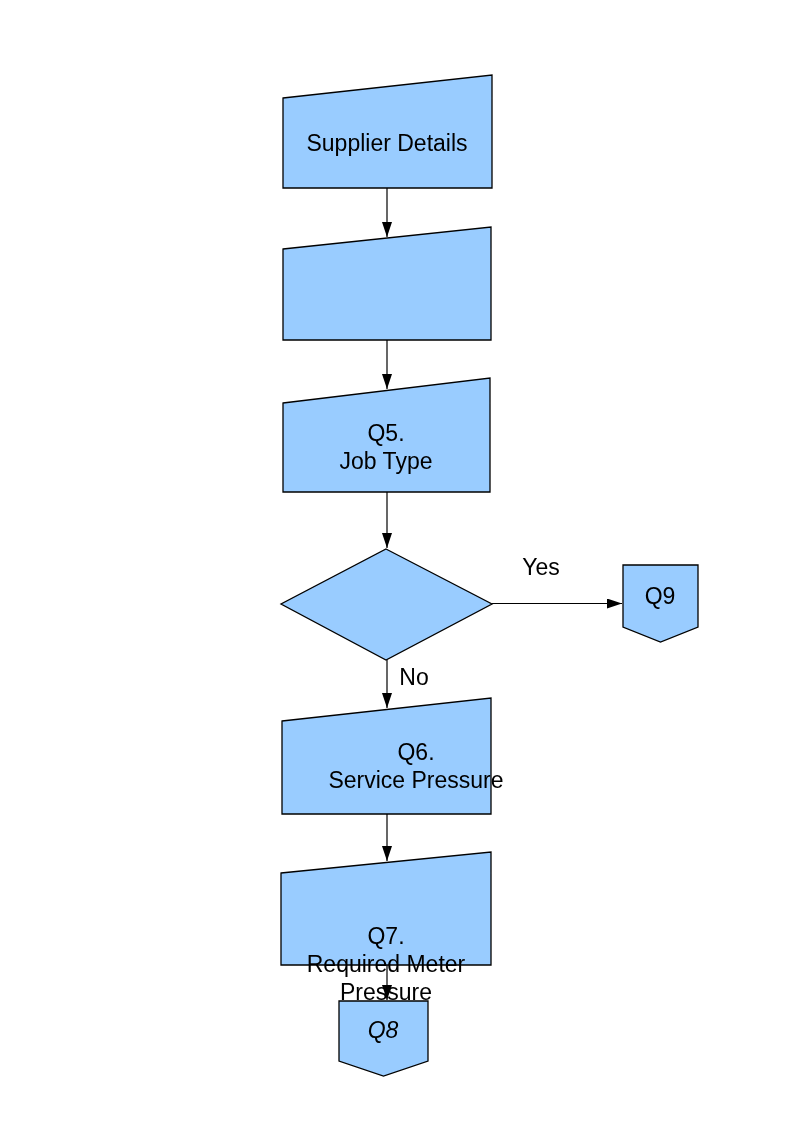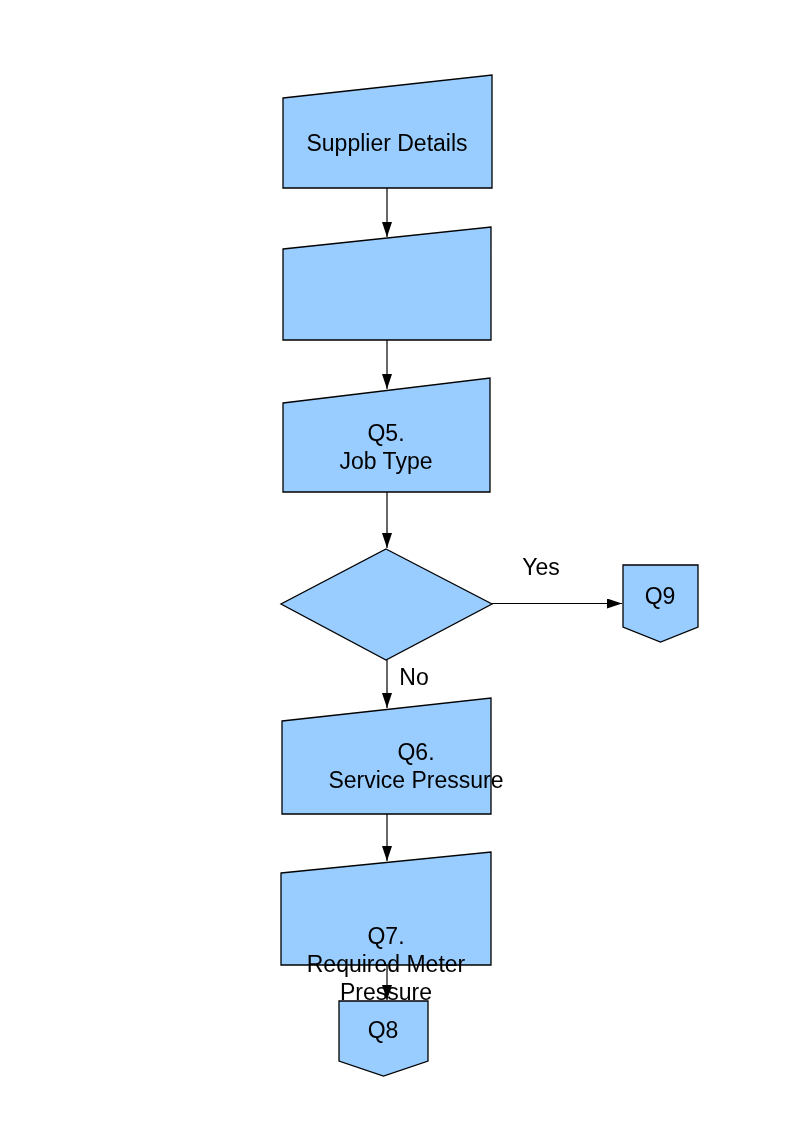--- a/index.html
+++ b/index.html
@@ -85,18 +85,18 @@
 
   <div class="label" style="left:387px; top:143px;">Supplier Details</div>
   <div class="label" style="left:386px; top:447px;">Q5.
 Job Type</div>
   <div class="label" style="left:660px; top:596px;">Q9</div>
   <div class="label" style="left:376px; top:766px;margin-left:40px;">Q6.
 Service Pressure</div>
   <div class="label" style="left:386px; top:919px;margin-top:45px;">Q7.
 Required Meter
 Pressure</div>
-  <div class="label" style="left:383px; top:1030px;">Q8</div>
+  <div class="label" style="left:383px; top:1030px;font-style:italic;">Q8</div>
 
   <div class="label" style="left:541px; top:567px;">Yes</div>
   <div class="label" style="left:414px; top:677px;">No</div>
 
 </div>
 
 </body></html>

